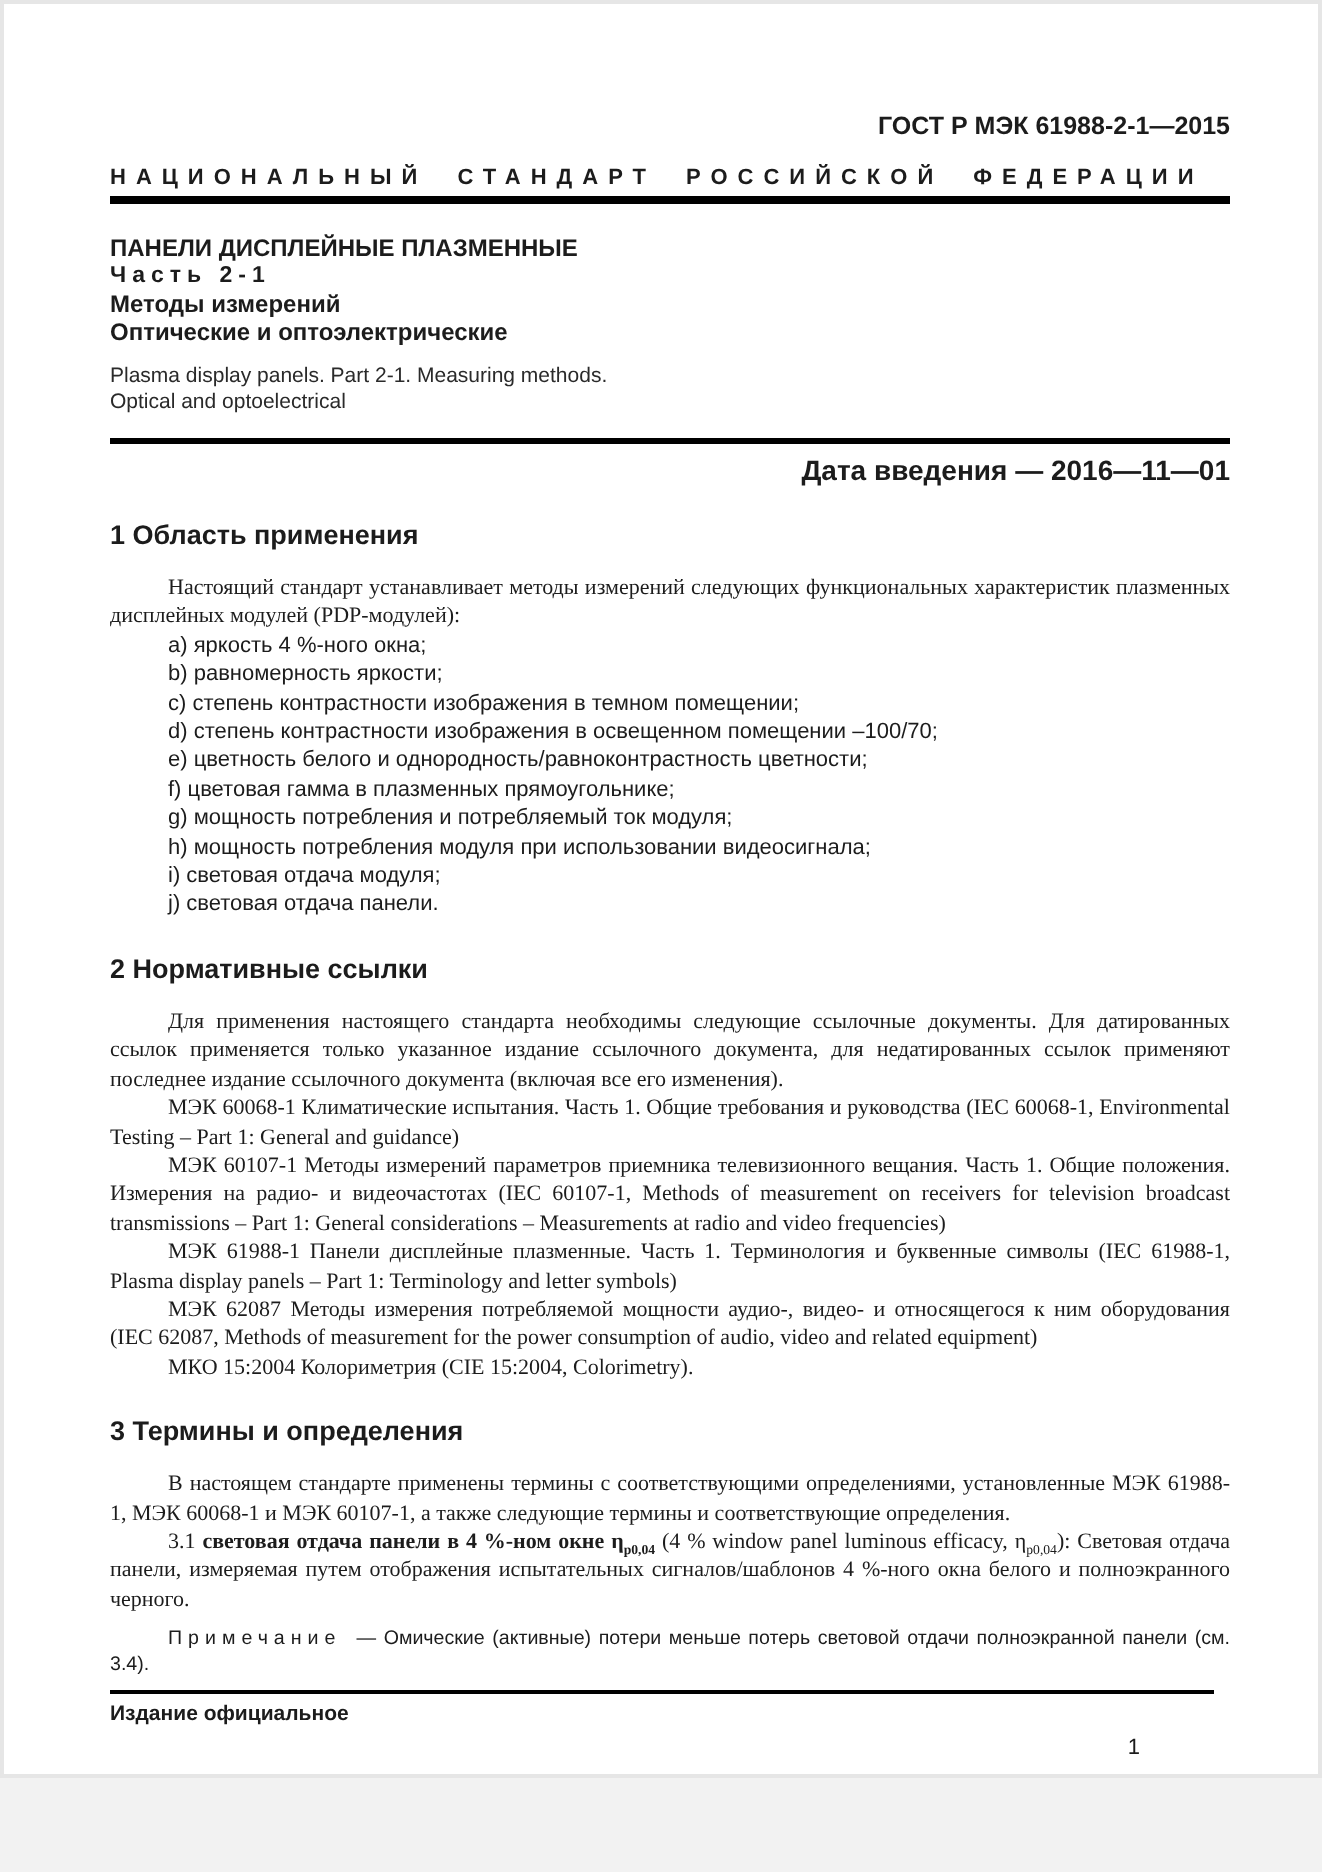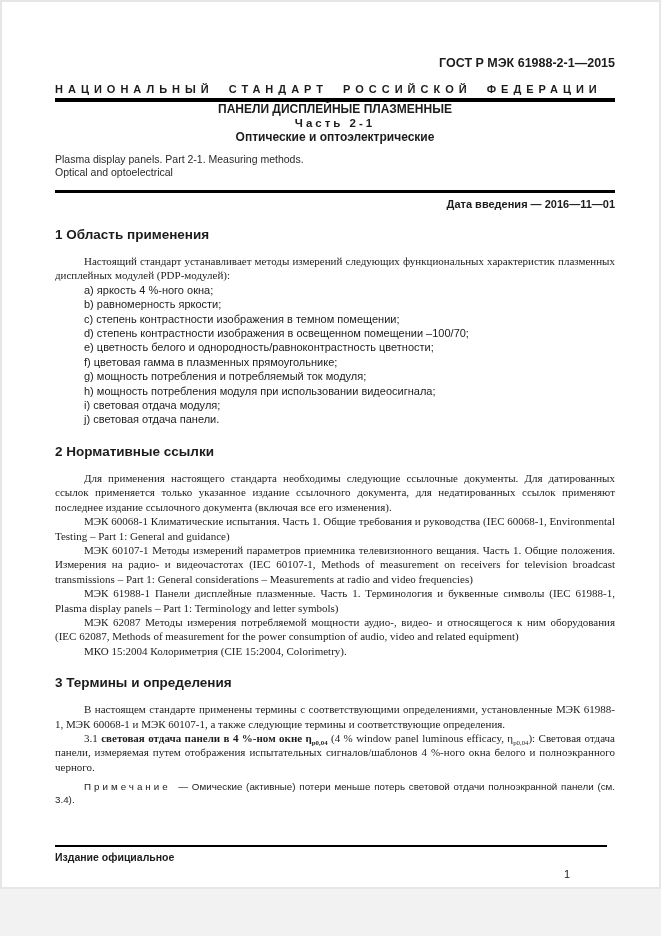--- a/index.html
+++ b/index.html
@@ -27,31 +27,31 @@
     font-weight: bold;
     font-size: 11px;
     letter-spacing: 5px;
     word-spacing: 7px;
     white-space: nowrap;
     margin-bottom: 3px;
   }
   .rule-thick { height: 4px; background: #000; }
   .rule-mid   { height: 3px; background: #000; }
 
-  .title-block { margin-top: 0; text-align: center; }
+  .title-block { margin-top: 15px; text-align: left; }
   .title-line { font-weight: bold; font-size: 12px; line-height: 14px; }
   .title-part { font-weight: bold; font-size: 11.5px; line-height: 14px; letter-spacing: 3px; }
   .en-block { margin-top: 9px; text-align: left; }
   .en-line { font-size: 10.5px; line-height: 12.5px; color: #2a2a2a; }
 
   .date-rule { margin-top: 12px; }
   .intro-date {
     text-align: right;
     font-weight: bold;
-    font-size: 11px;
+    font-size: 14px;
     margin-top: 5px;
   }
 
   h2.sect {
     font-size: 13.5px;
     font-weight: bold;
     margin: 17px 0 12px 0;
   }
   p.body {
     font-size: 11px;
@@ -103,20 +103,21 @@
   <div class="content">
 
     <div class="doc-number">ГОСТ Р МЭК 61988-2-1—2015</div>
 
     <div class="banner">НАЦИОНАЛЬНЫЙ СТАНДАРТ РОССИЙСКОЙ ФЕДЕРАЦИИ</div>
     <div class="rule-thick"></div>
 
     <div class="title-block">
       <div class="title-line">ПАНЕЛИ ДИСПЛЕЙНЫЕ ПЛАЗМЕННЫЕ</div>
       <div class="title-part">Часть 2-1</div>
+      <div class="title-line">Методы измерений</div>
       <div class="title-line">Оптические и оптоэлектрические</div>
     </div>
 
     <div class="en-block">
       <div class="en-line">Plasma display panels. Part 2-1. Measuring methods.</div>
       <div class="en-line">Optical and optoelectrical</div>
     </div>
 
     <div class="rule-mid date-rule"></div>
     <div class="intro-date">Дата введения — 2016—11—01</div>

